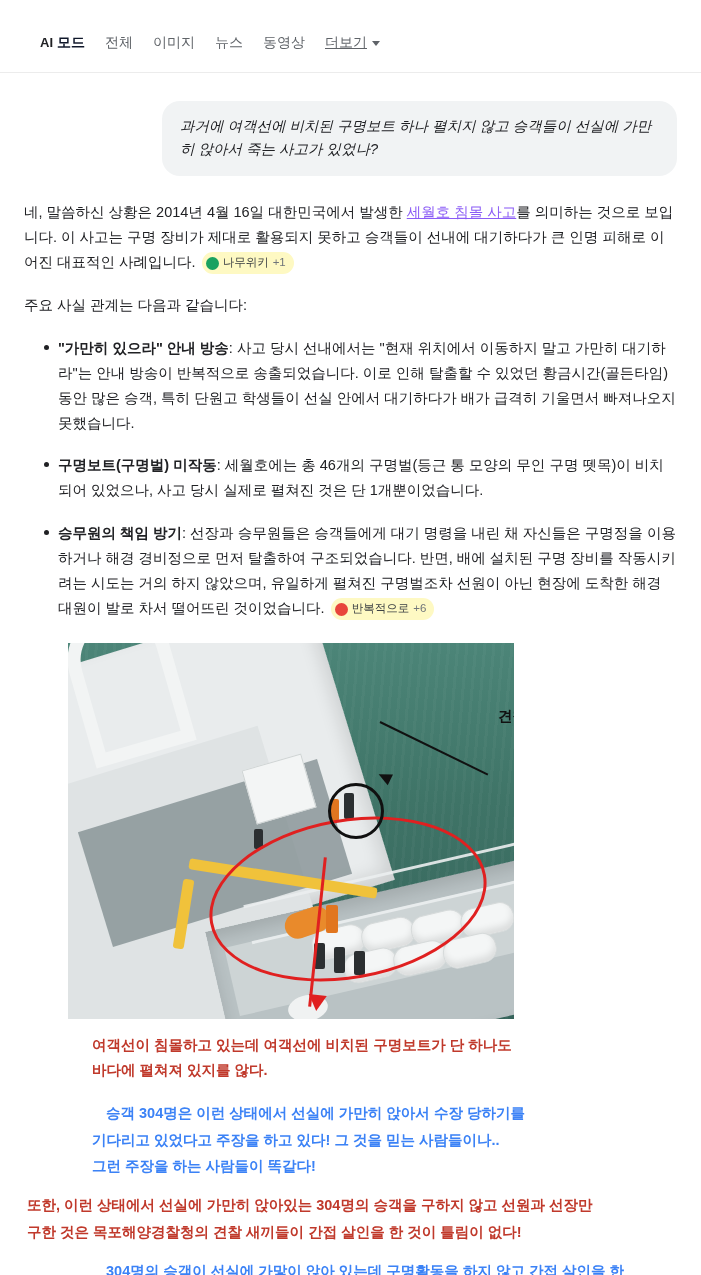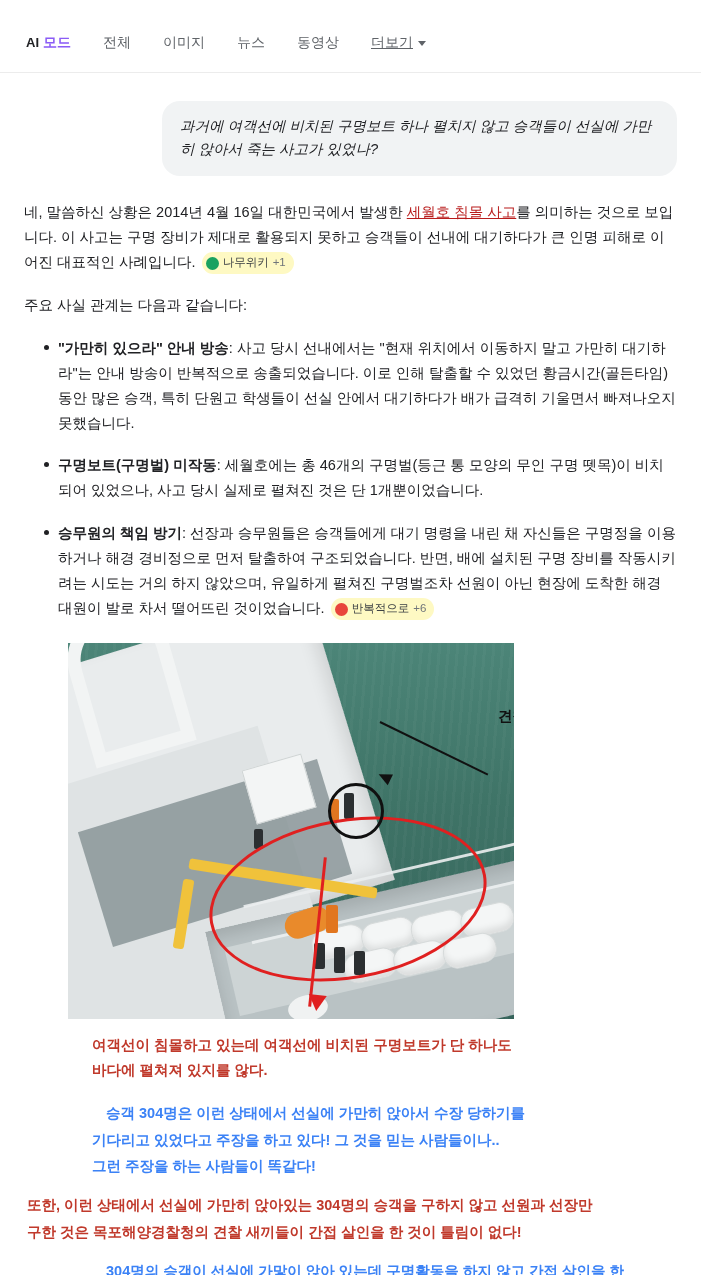--- a/index.html
+++ b/index.html
@@ -10,30 +10,30 @@
     background: #ffffff;
     font-family: "Liberation Sans", "DejaVu Sans", sans-serif;
     color: #202124;
     -webkit-font-smoothing: antialiased;
   }
 
   
   .topnav {
     display: flex;
     align-items: center;
-    gap: 32px;
-    padding: 34px 0 20px 26px;
+    gap: 20px;
+    padding: 34px 0 20px 40px;
     font-size: 14px;
     color: #5f6368;
     border-bottom: 1px solid #ececec;
   }
   .topnav .nav-item { cursor: pointer; white-space: nowrap; }
   .nav-ai { color: #202124; display: flex; align-items: baseline; gap: 4px; }
   .nav-ai .ai { font-size: 13px; font-weight: 700; color: #202124; }
-  .nav-ai .mode { font-size: 14px; font-weight: 700; color: #8b5cf6; }
+  .nav-ai .mode { font-size: 14px; font-weight: 700; color: #0f172a; }
   .nav-more { display: flex; align-items: center; gap: 5px; text-decoration: underline; }
   .caret {
     width: 0; height: 0;
     border-left: 4px solid transparent;
     border-right: 4px solid transparent;
     border-top: 5px solid #5f6368;
     display: inline-block;
   }
 
   
@@ -54,21 +54,21 @@
   }
 
   
   .answer {
     padding: 24px 24px 0 24px;
     font-size: 14.5px;
     line-height: 1.72;
     color: #202124;
   }
   .answer p { margin: 0 0 18px 0; }
-  .link { color: #b91c1c; text-decoration: underline; cursor: pointer; }
+  .link { color: #8b5cf6; text-decoration: underline; cursor: pointer; }
 
   .chip {
     display: inline-flex;
     align-items: center;
     gap: 4px;
     background: #fef9c3;
     border-radius: 11px;
     padding: 1px 8px 1px 4px;
     font-size: 11.5px;
     color: #3c4043;

